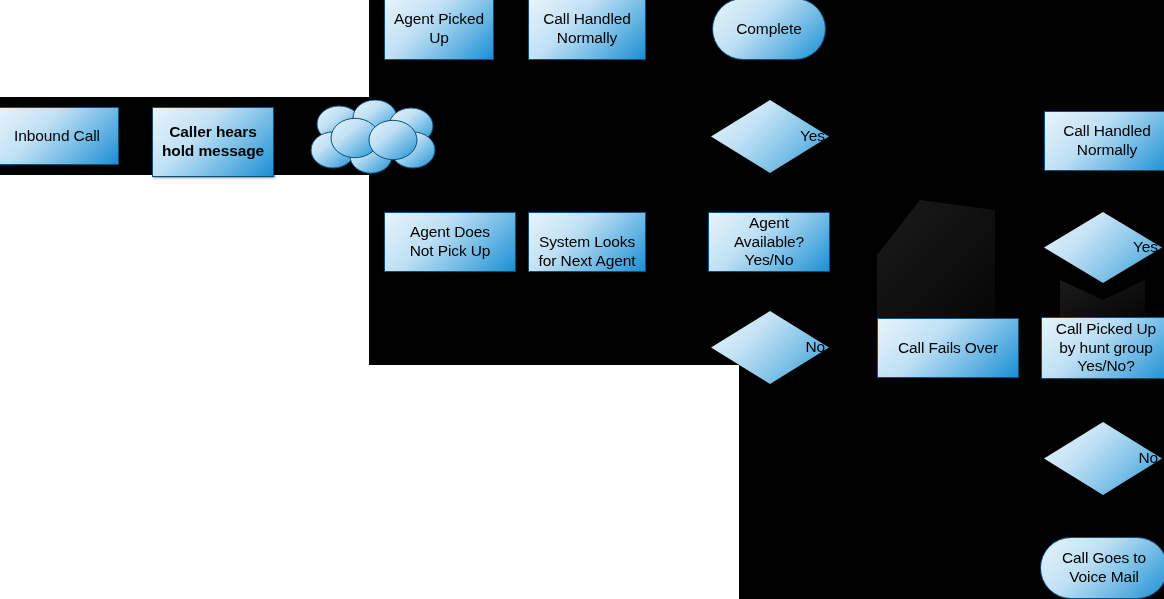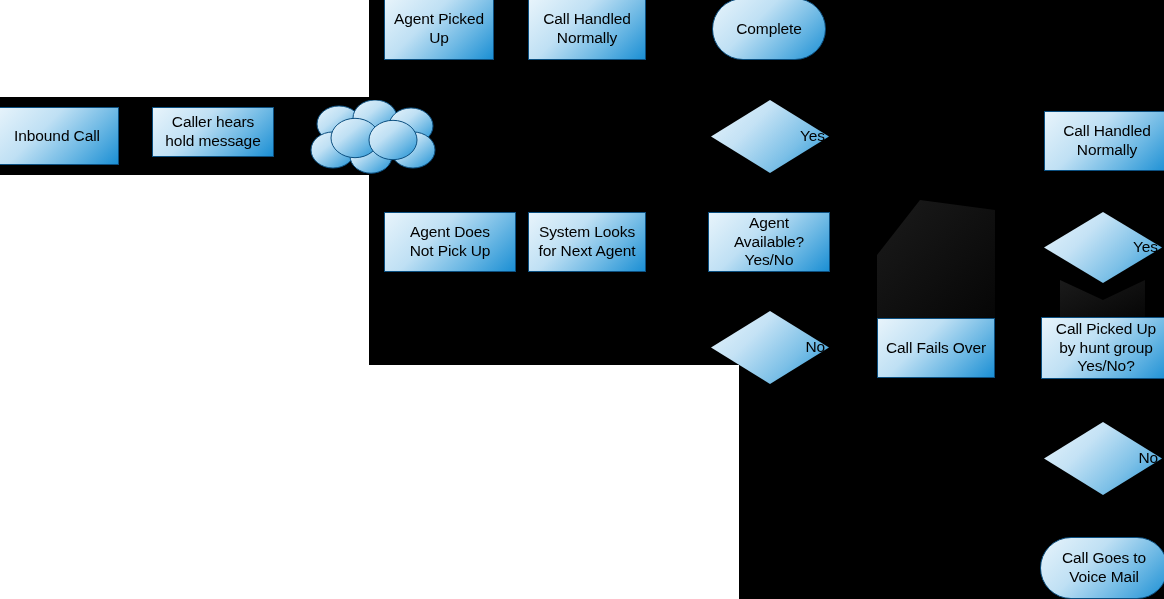--- a/index.html
+++ b/index.html
@@ -108,21 +108,21 @@
     </defs>
 
     <path d="M 920 200 L 995 210 L 995 320 L 877 320 L 877 255 Z" fill="url(#arrGrad)"></path>
     <path d="M 1060 280 L 1103 300 L 1145 280 L 1145 318 L 1060 318 Z" fill="url(#arrGrad)"></path>
   </svg>
 
   <div id="node-layer">
       <div class="node shape-rect" style="left: -5px; top: 107px; width: 124px; height: 58px;">
         <span class="label">Inbound Call</span>
       </div>
-      <div class="node shape-rect" style="left: 152px; top: 107px; width: 122px; height: 50px;">
+      <div class="node shape-rect" style="left: 152px; top: 107px; width: 122px; height: 70px; font-weight: bold;">
         <span class="label">Caller hears
 hold message</span>
       </div>
       <div class="node shape-cloud" style="left: 303px; top: 100px; width: 144px; height: 76px;">
         <svg class="cloud-svg" viewBox="0 0 144 76" preserveAspectRatio="none">
           <defs>
             <linearGradient id="cloudGrad" x1="0" y1="0" x2="1" y2="1">
               <stop offset="0%" stop-color="#e8f4fb"></stop>
               <stop offset="38%" stop-color="#bfe0f4"></stop>
               <stop offset="70%" stop-color="#6cb8e4"></stop>
@@ -156,37 +156,37 @@
         <span class="label">Yes</span>
       </div>
       <div class="node shape-rect" style="left: 1044px; top: 111px; width: 126px; height: 60px;">
         <span class="label">Call Handled
 Normally</span>
       </div>
       <div class="node shape-rect" style="left: 384px; top: 212px; width: 132px; height: 60px;">
         <span class="label">Agent Does
 Not Pick Up</span>
       </div>
-      <div class="node shape-rect" style="left: 528px; top: 212px; width: 118px; height: 60px;">
+      <div class="node shape-rect" style="left: 528px; top: 212px; width: 118px; height: 60px; align-items: flex-end;">
         <span class="label">System Looks
 for Next Agent</span>
       </div>
       <div class="node shape-rect" style="left: 708px; top: 212px; width: 122px; height: 60px;">
         <span class="label">Agent Available?
 Yes/No</span>
       </div>
       <div class="node shape-diamond" style="left: 1044px; top: 212px; width: 118px; height: 71px;">
         <div class="dia-bg"></div>
         <span class="label">Yes</span>
       </div>
       <div class="node shape-diamond" style="left: 711px; top: 311px; width: 118px; height: 73px;">
         <div class="dia-bg"></div>
         <span class="label">No</span>
       </div>
-      <div class="node shape-rect" style="left: 877px; top: 318px; width: 118px; height: 60px; align-items: center;">
+      <div class="node shape-rect" style="left: 877px; top: 318px; width: 142px; height: 60px; align-items: center;">
         <span class="label">Call Fails Over</span>
       </div>
       <div class="node shape-rect" style="left: 1041px; top: 317px; width: 130px; height: 62px;">
         <span class="label">Call Picked Up
 by hunt group
 Yes/No?</span>
       </div>
       <div class="node shape-diamond" style="left: 1044px; top: 422px; width: 118px; height: 73px;">
         <div class="dia-bg"></div>
         <span class="label">No</span>

